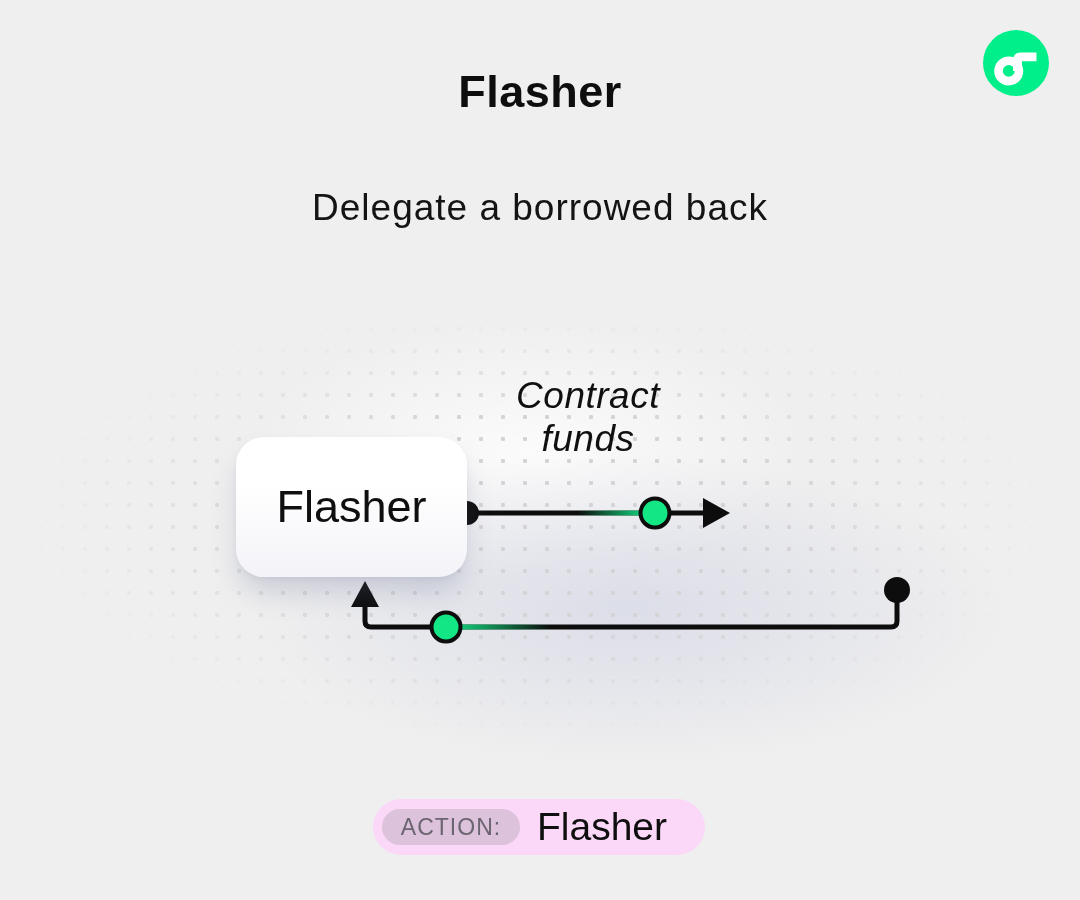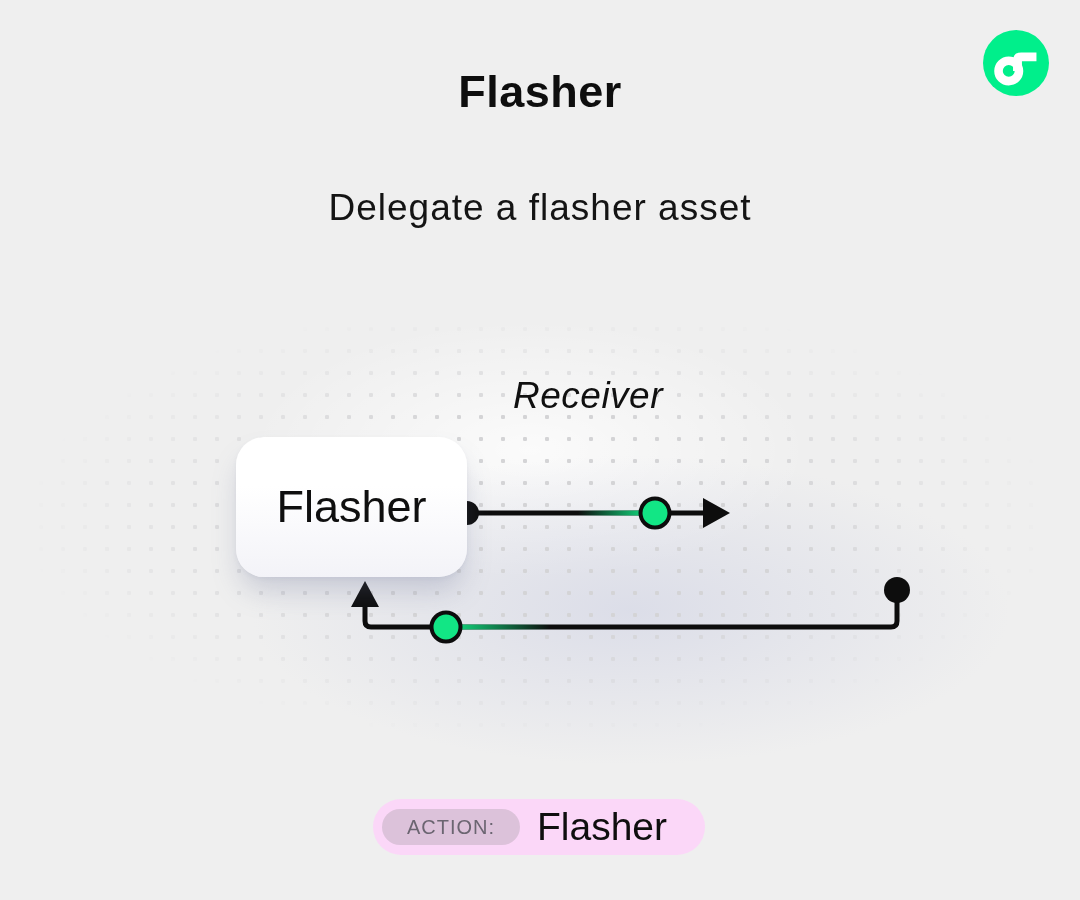--- a/index.html
+++ b/index.html
@@ -59,32 +59,32 @@
   .connectors{position:absolute;left:0;top:0;width:1080px;height:900px;pointer-events:none;}
   
   .action-badge{
     position:absolute;left:373px;top:799px;width:332px;height:56px;
     border-radius:28px;background:#FBD7F8;
     display:flex;align-items:center;gap:17px;box-sizing:border-box;padding-left:9px;
   }
   .action-label-pill{
     width:138px;height:36px;border-radius:18px;background:#DCC2DA;
     display:flex;align-items:center;justify-content:center;
-    font-size:20px;letter-spacing:1px;color:#6B6571;
+    font-size:23px;letter-spacing:1px;color:#6B6571;
   }
   .action-value{font-size:39px;color:#0f0f0f;}
 </style>
 </head>
 <body>
 
 <div class="stage">
 
   <div class="page-title">Flasher</div>
   <div class="subtitle">
-    <div>Delegate a flasher asset</div>
+    <div>Delegate a borrowed back</div>
   </div>
 
   <svg class="logo" viewBox="0 0 100 100">
     <circle cx="50" cy="50" r="50" fill="#00EF8B"></circle>
     <circle cx="39" cy="62" r="15.5" fill="none" stroke-width="13" stroke="#FFFFFF"></circle>
     <path d="M45.5,62 L45.5,47 Q45.5,34 58,34 L81,34 L81,47.5 L59,47.5 L59,62 Z" fill="#FFFFFF"></path>
   </svg>
 
   <div class="sheen"></div>
   <div class="tint"></div>
@@ -113,21 +113,22 @@
     <polygon points="365,581 351,607 379,607" fill="#0D0D0D"></polygon>
     <circle cx="897" cy="590" r="13" fill="#0D0D0D"></circle>
     <circle cx="446" cy="627" r="14.5" stroke-width="4" stroke="#0d0d0d" fill="#12E685"></circle>
   </svg>
 
   <div class="node node-flasher">
     <span>Flasher</span>
   </div>
 
   <div class="edge-label label-delegate">
-    <div>Receiver</div>
+    <div>Contract</div>
+    <div>funds</div>
   </div>
 
   <div class="action-badge">
     <div class="action-label-pill">ACTION:</div>
     <div class="action-value">Flasher</div>
   </div>
 
 </div>
 
 </body></html>

